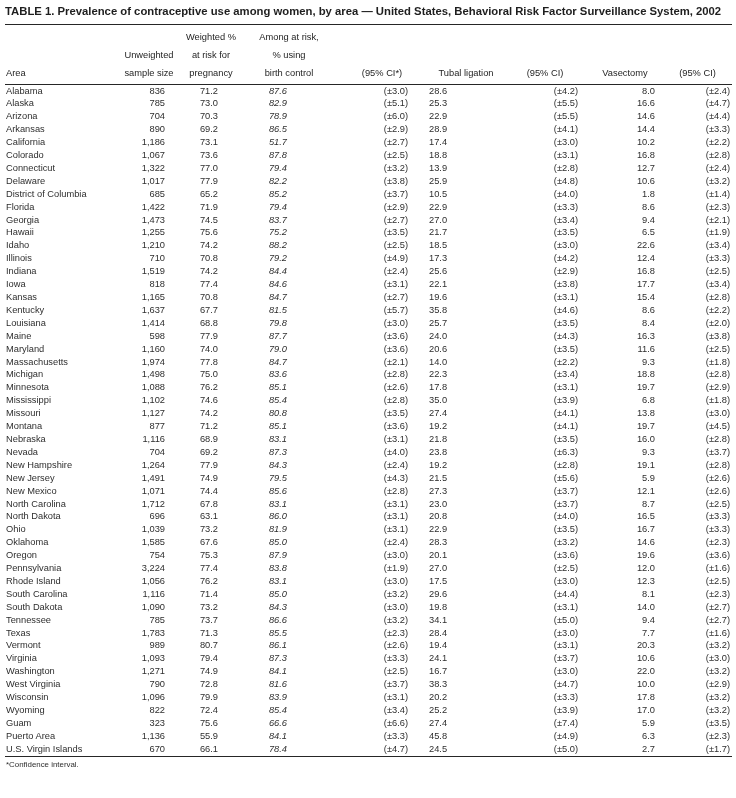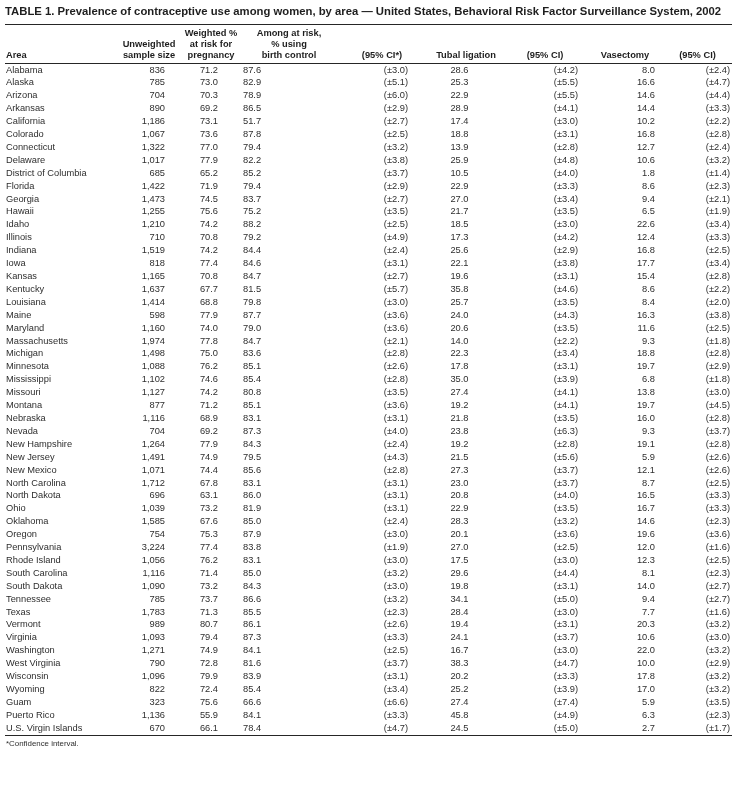--- a/index.html
+++ b/index.html
@@ -30,46 +30,46 @@
     width: 727px;
   }
   table.tbl thead tr {
     border-top: 1.6px solid #262626;
     border-bottom: 1.6px solid #262626;
   }
   table.tbl tbody {
     border-bottom: 1.3px solid #262626;
   }
   table.tbl th {
-    font-weight: bold;
+    font-weight: normal;
     font-size: 9.3px;
-    line-height: 11px;
+    line-height: 18px;
     vertical-align: bottom;
     padding: 3px 0 2px 0;
     white-space: pre-line;
     text-align: center;
     color: #1e1e1e;
     overflow: hidden;
   }
   table.tbl th:nth-child(1) { text-align: left; padding-left: 1px; margin-left: 32px; }
   table.tbl td {
     font-size: 9.3px;
     line-height: 12.9px;
     height: 12.9px;
     padding: 0;
     white-space: nowrap;
     overflow: hidden;
   }
   
   table.tbl td:nth-child(1) { text-align: left;  padding-left: 1px; }
   table.tbl td:nth-child(2) { text-align: right; padding-right: 14px; }
   table.tbl td:nth-child(3) { text-align: right; padding-right: 25px; }
-  table.tbl td:nth-child(4) { text-align: left; padding-right: 22px; }
+  table.tbl td:nth-child(4) { text-align: center; padding-right: 22px; font-style: italic; }
   table.tbl td:nth-child(5) { text-align: right; padding-right: 21px; }
-  table.tbl td:nth-child(6) { text-align: center; padding-right: 13px; }
+  table.tbl td:nth-child(6) { text-align: left; padding-right: 13px; }
   table.tbl td:nth-child(7) { text-align: right; padding-right: 9px; }
   table.tbl td:nth-child(8) { text-align: right; padding-right: 8px; }
   table.tbl td:nth-child(9) { text-align: right; padding-right: 2px; }
   .footnote {
     font-size: 7.9px;
     line-height: 10px;
     padding: 3px 0 0 1px;
     color: #2e2e2e;
   }
 </style>
@@ -654,21 +654,21 @@
           <td>323</td>
           <td>75.6</td>
           <td>66.6</td>
           <td>(±6.6)</td>
           <td>27.4</td>
           <td>(±7.4)</td>
           <td>5.9</td>
           <td>(±3.5)</td>
         </tr>
         <tr>
-          <td>Puerto Rico</td>
+          <td>Puerto Area</td>
           <td>1,136</td>
           <td>55.9</td>
           <td>84.1</td>
           <td>(±3.3)</td>
           <td>45.8</td>
           <td>(±4.9)</td>
           <td>6.3</td>
           <td>(±2.3)</td>
         </tr>
         <tr>

